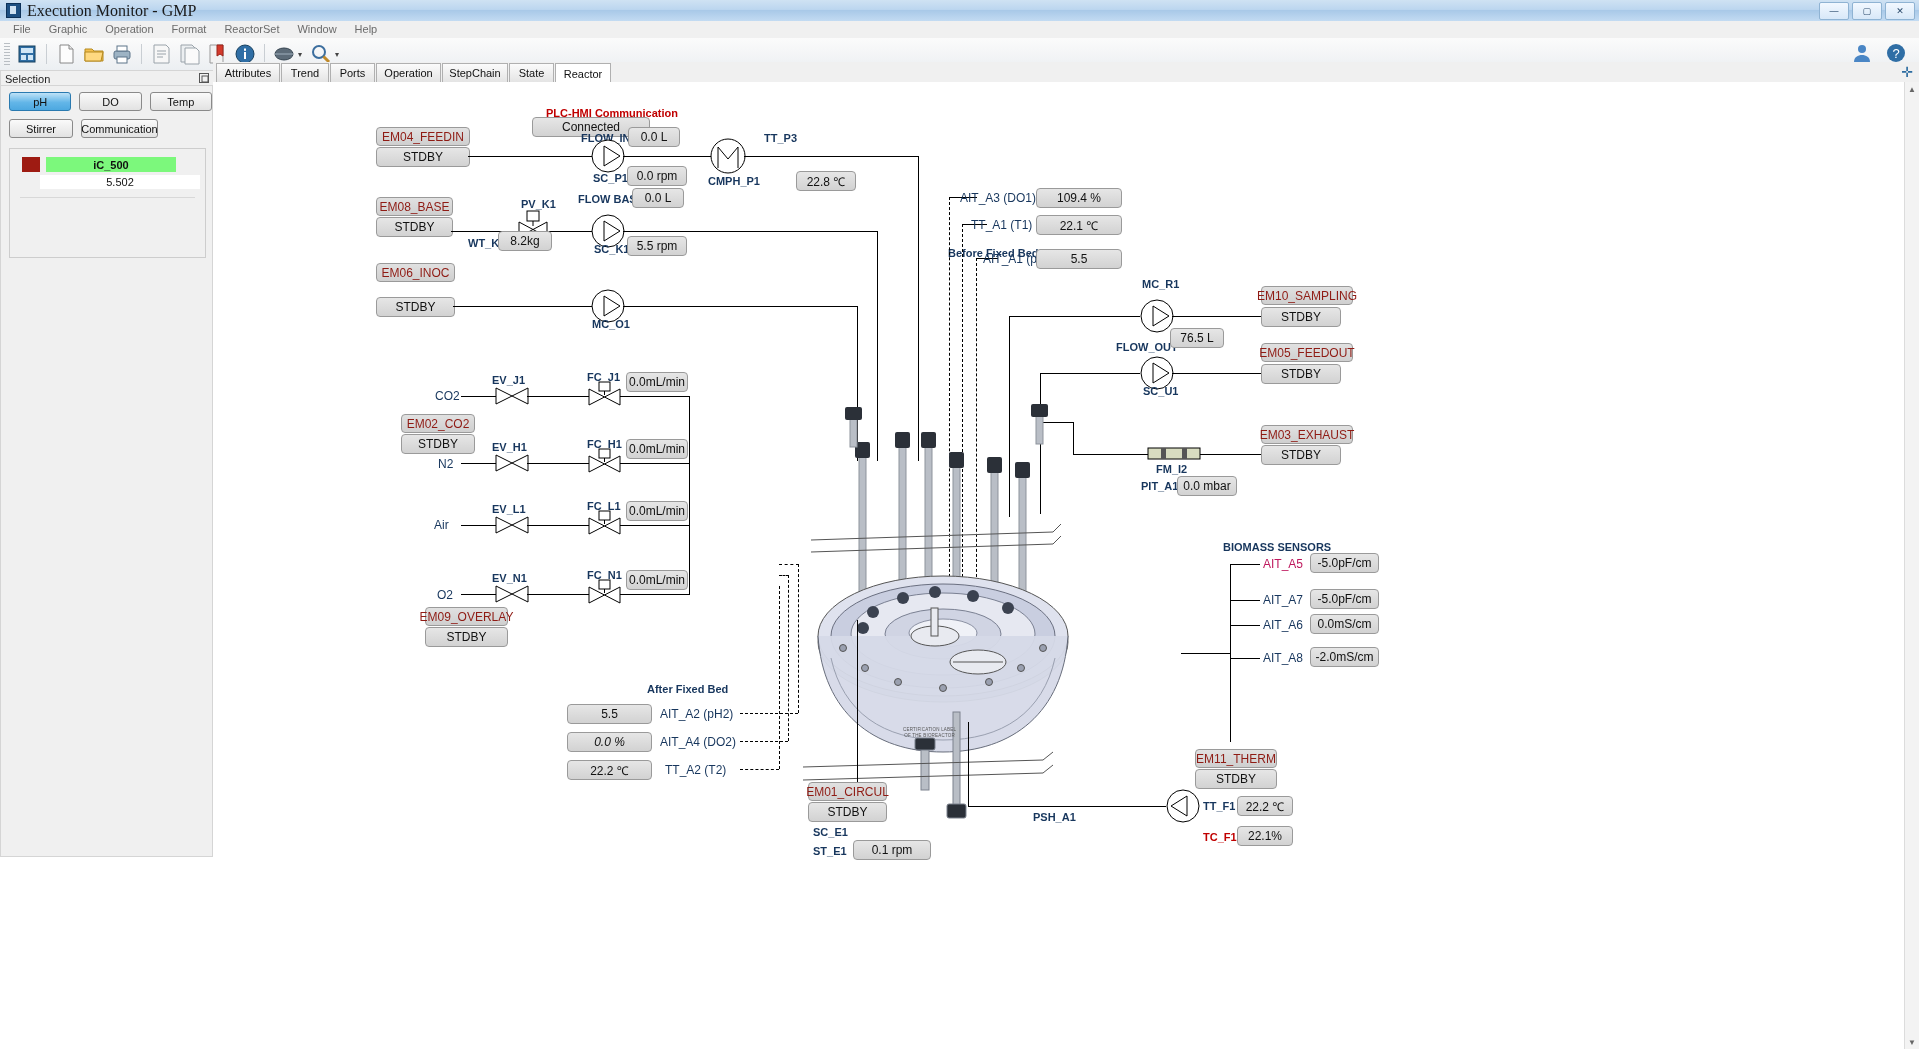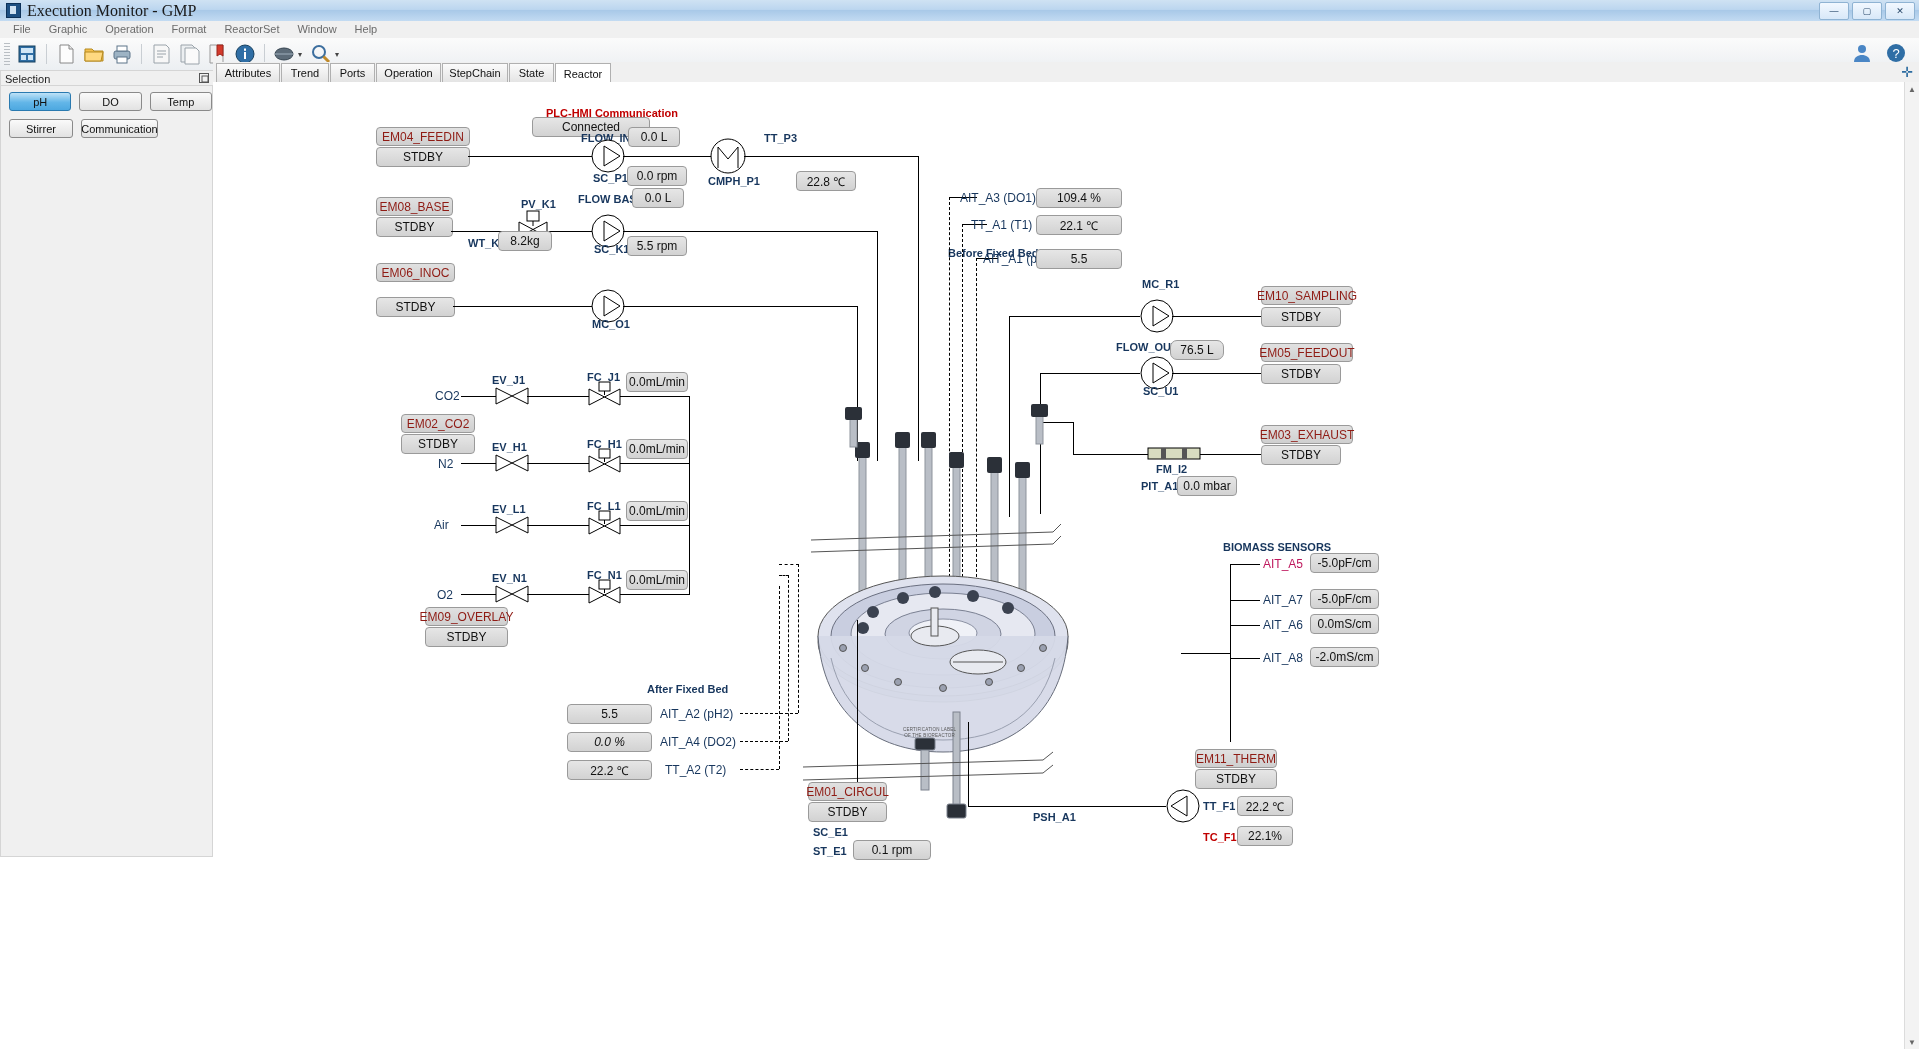--- a/index.html
+++ b/index.html
@@ -268,20 +268,28 @@
   <div class="sidebar">
     <div class="btnrow" style="padding-top:6px;">
       <div class="sbtn active">pH</div>
       <div class="sbtn">DO</div>
       <div class="sbtn">Temp</div>
     </div>
     <div class="btnrow" style="padding-top:8px;">
       <div class="sbtn">Stirrer</div>
       <div class="sbtn wide">Communication</div>
     </div>
+    <div class="sensorbox">
+      <div class="sensorrow">
+        <div class="swatch"></div>
+        <div class="namebar">iC_500</div>
+      </div>
+      <div class="valbar">5.502</div>
+      <div class="sephr"></div>
+    </div>
   </div>
 
   <div class="tabstrip">
     <div class="tab" style="left:3px;width:64px;">Attributes</div>
     <div class="tab" style="left:68px;width:48px;">Trend</div>
     <div class="tab" style="left:117px;width:45px;">Ports</div>
     <div class="tab" style="left:163px;width:65px;">Operation</div>
     <div class="tab" style="left:229px;width:66px;">StepChain</div>
     <div class="tab" style="left:296px;width:45px;">State</div>
     <div class="tab sel" style="left:342px;width:56px;">Reactor</div>
@@ -454,21 +462,21 @@
         <path d="M13 7 L13 27 L29 17 Z" fill="#fff" stroke="#000"></path>
     </svg>
     <div class="lbl" style="left:929px;top:196px;">MC_R1</div>
     <div class="ln hl" style="left:959px;top:234px;width:89px;"></div>
     <div class="ln hl" style="left:796px;top:234px;width:131px;"></div>
     <div class="ln vl" style="left:796px;top:234px;height:201px;"></div>
 
     <div class="em" style="left:1048px;top:261px;width:90px;">EM05_FEEDOUT</div>
     <div class="st" style="left:1048px;top:282px;width:78px;">STDBY</div>
     <div class="lbl" style="left:903px;top:259px;">FLOW_OUT</div>
-    <div class="val" style="left:957px;top:258px;width:52px;border-radius:7px;">76.5 L</div>
+    <div class="val" style="left:957px;top:246px;width:52px;">76.5 L</div>
     <svg class="ic" style="left:927px;top:274px;" width="34" height="34">
       <circle cx="17" cy="17" r="16" fill="#fff" stroke="#000"></circle>
         <path d="M13 7 L13 27 L29 17 Z" fill="#fff" stroke="#000"></path>
     </svg>
     <div class="lbl" style="left:930px;top:303px;">SC_U1</div>
     <div class="ln hl" style="left:959px;top:291px;width:89px;"></div>
     <div class="ln hl" style="left:827px;top:291px;width:100px;"></div>
     <div class="ln vl" style="left:827px;top:291px;height:141px;"></div>
 
     <div class="em" style="left:1048px;top:343px;width:90px;">EM03_EXHAUST</div>

